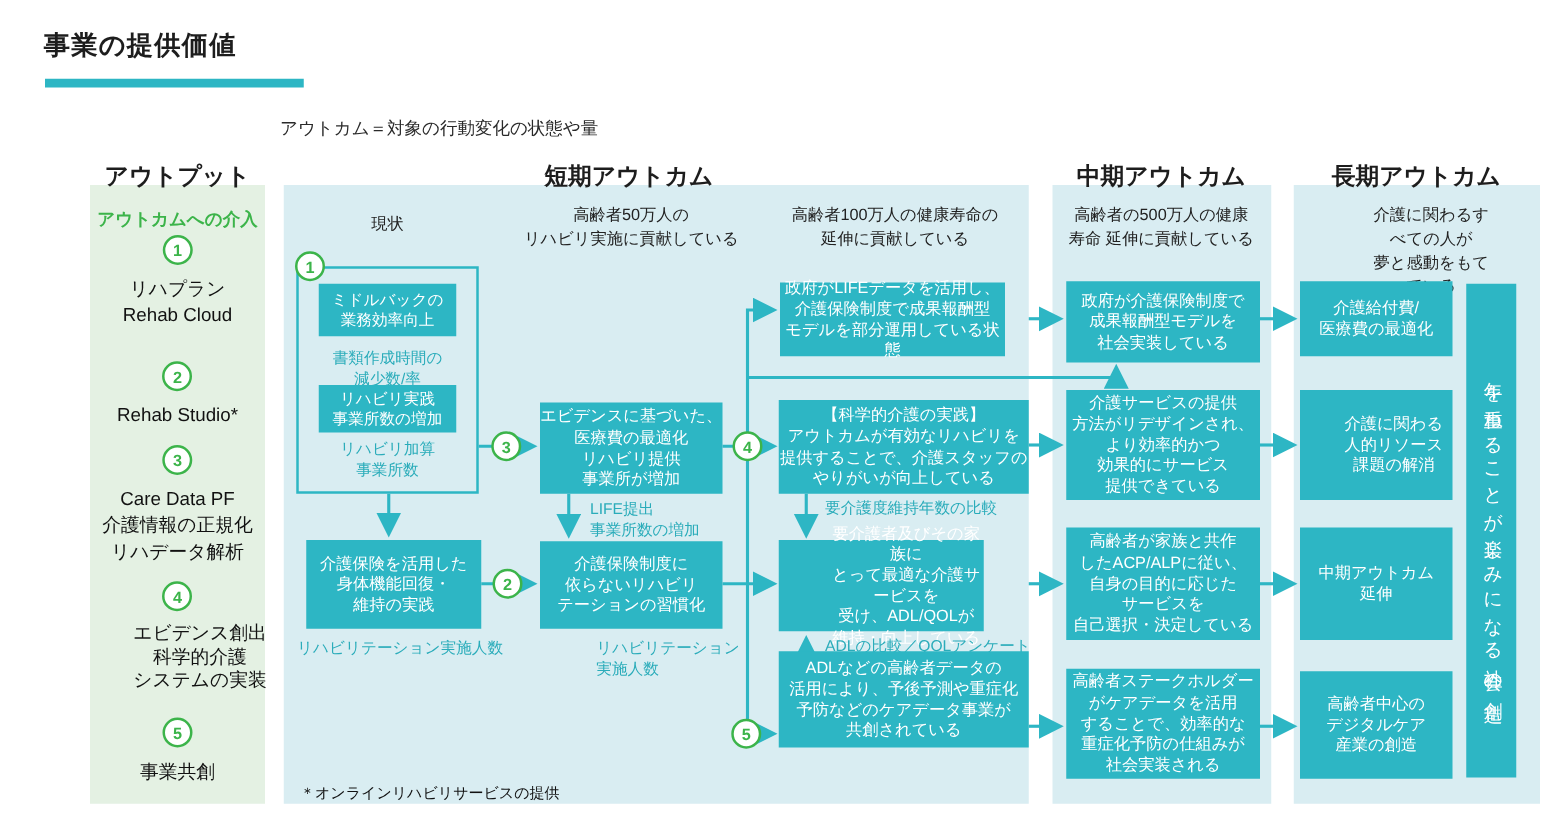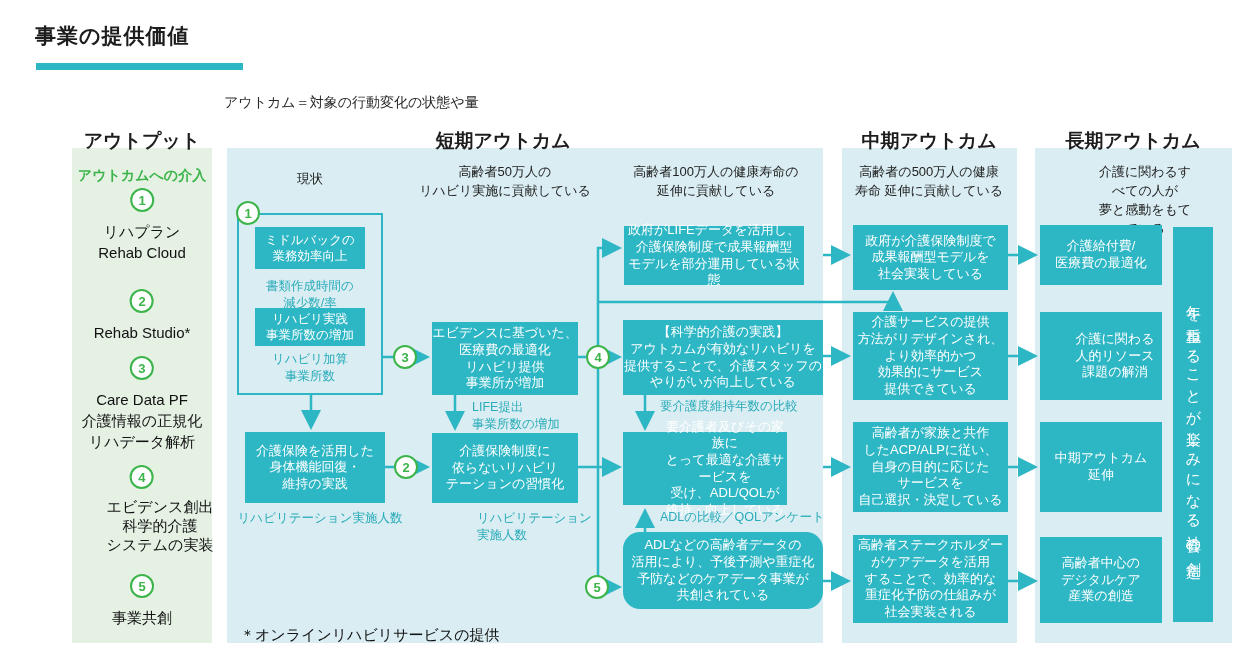--- a/index.html
+++ b/index.html
@@ -29,21 +29,21 @@
   .metric.centered{transform:translateX(-50%);}
   .metric.leftal{text-align:left;}
   .marker-circle{width:24px;height:24px;border:2px solid var(--green);border-radius:50%;background:#fff;
     color:var(--green);font-size:13px;font-weight:700;display:flex;align-items:center;justify-content:center;z-index:5;}
   .sidebar-item{transform:translateX(-50%);display:flex;flex-direction:column;align-items:center;z-index:2;}
   .sidebar-label{font-size:15px;line-height:1.4;text-align:center;white-space:pre-line;margin-top:9px;color:#111;}
   .intervention{color:var(--green);font-size:14px;font-weight:700;transform:translateX(-50%);white-space:nowrap;z-index:2;}
   .group-frame{border:2px solid var(--teal);z-index:1;}
   .vertical-box{background:var(--teal);color:#fff;writing-mode:vertical-rl;text-orientation:upright;
     font-size:15px;letter-spacing:3px;display:flex;align-items:center;justify-content:center;z-index:2;}
-  .footnote{font-size:15px;color:#111;z-index:2;}
+  .footnote{font-size:12px;color:#111;z-index:2;}
   svg.connectors{position:absolute;left:0;top:0;z-index:1;pointer-events:none;}
 </style>
 </head>
 <body>
 
 <div class="canvas">
 
   <div class="abs title" style="left:35px;top:22px;">事業の提供価値</div>
   <div class="abs title-underline" style="left:36px;top:63px;"></div>
   <div class="abs legend-note" style="left:224px;top:94px;">アウトカム＝対象の行動変化の状態や量</div>
@@ -170,21 +170,21 @@
   <div class="abs tealbox" style="left:623px;top:320px;width:200px;height:75px;">【科学的介護の実践】
 アウトカムが有効なリハビリを
 提供することで、介護スタッフの
 やりがいが向上している</div>
   <div class="abs metric leftal" style="left:660px;top:398px;">要介護度維持年数の比較</div>
   <div class="abs tealbox" style="left:623px;top:432px;width:164px;height:73px;padding-left:40px;">要介護者及びその家族に
 とって最適な介護サービスを
 受け、ADL/QOLが
 維持・向上している</div>
   <div class="abs metric leftal" style="left:660px;top:509px;">ADLの比較／QOLアンケート</div>
-  <div class="abs tealbox" style="left:623px;top:532px;width:200px;height:77px;border-radius:17px;">ADLなどの高齢者データの
+  <div class="abs tealbox" style="left:623px;top:521px;width:200px;height:77px;">ADLなどの高齢者データの
 活用により、予後予測や重症化
 予防などのケアデータ事業が
 共創されている</div>
 
   <div class="abs tealbox" style="left:853px;top:225px;width:155px;height:65px;">政府が介護保険制度で
 成果報酬型モデルを
 社会実装している</div>
   <div class="abs tealbox" style="left:853px;top:312px;width:155px;height:88px;">介護サービスの提供
 方法がリデザインされ、
 より効率的かつ

